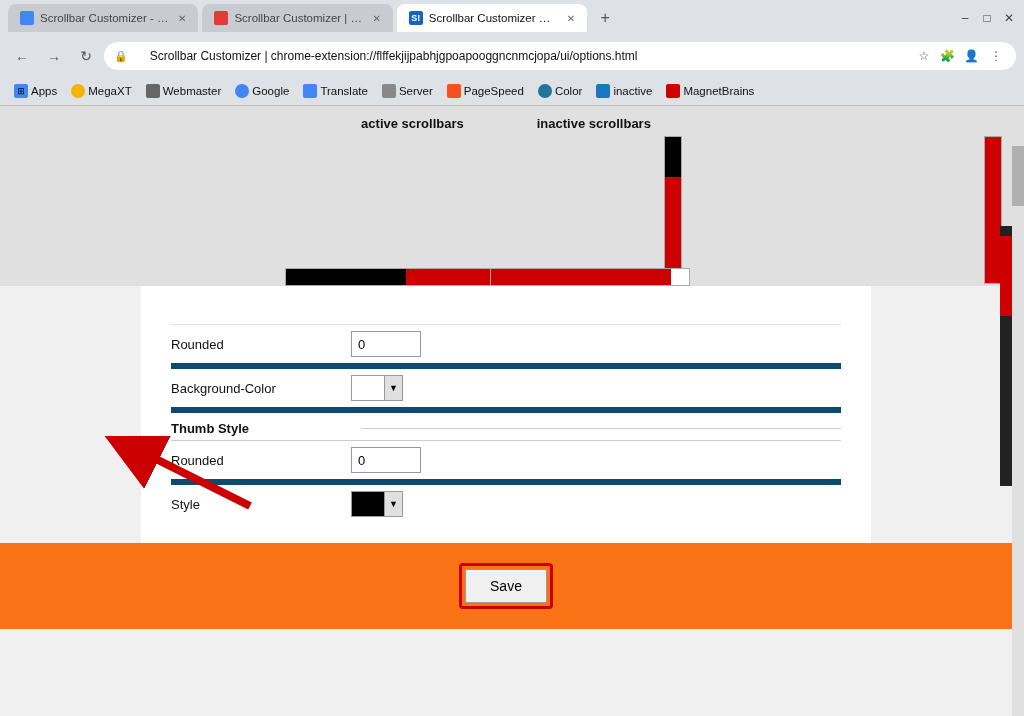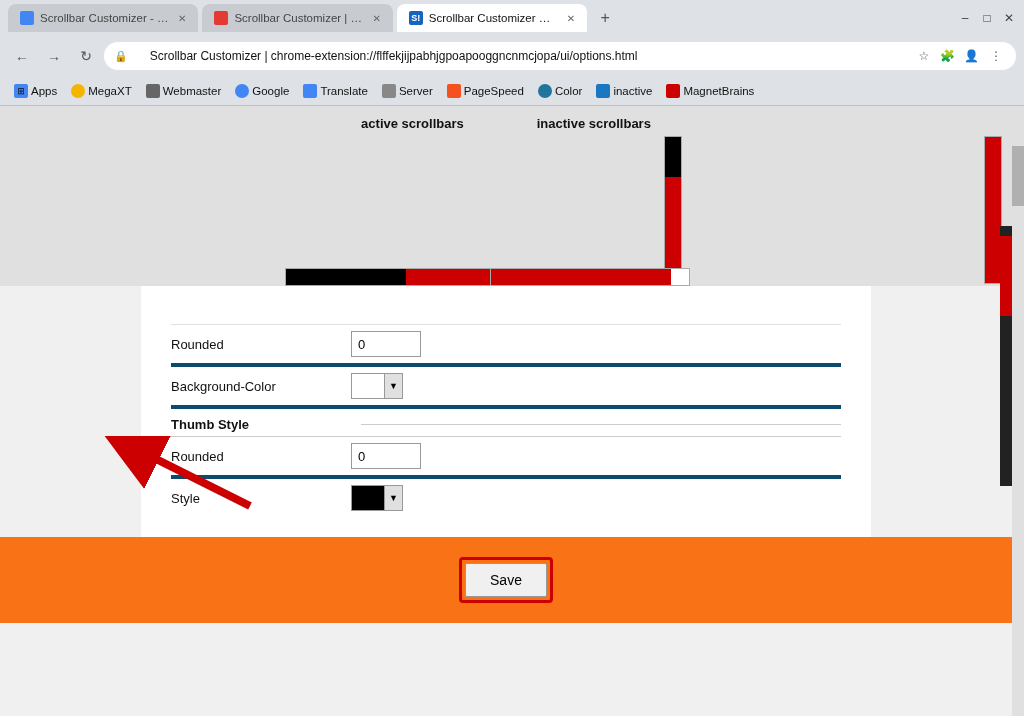--- a/index.html
+++ b/index.html
@@ -244,21 +244,21 @@
     }
     .big-arrow {
       width: 220px;
       height: 80px;
     }
 
     .form-row {
       display: flex;
       align-items: center;
       padding: 6px 0;
-      border-bottom: 4px solid #0c4a6e;
+      border-bottom: 6px solid #0c4a6e;
       min-height: 36px;
     }
     .form-row:last-child { border-bottom: none; }
     .form-label {
       width: 180px;
       font-size: 13px;
       color: #111;
     }
     .form-label.bold { font-weight: bold; }
     .form-input {

